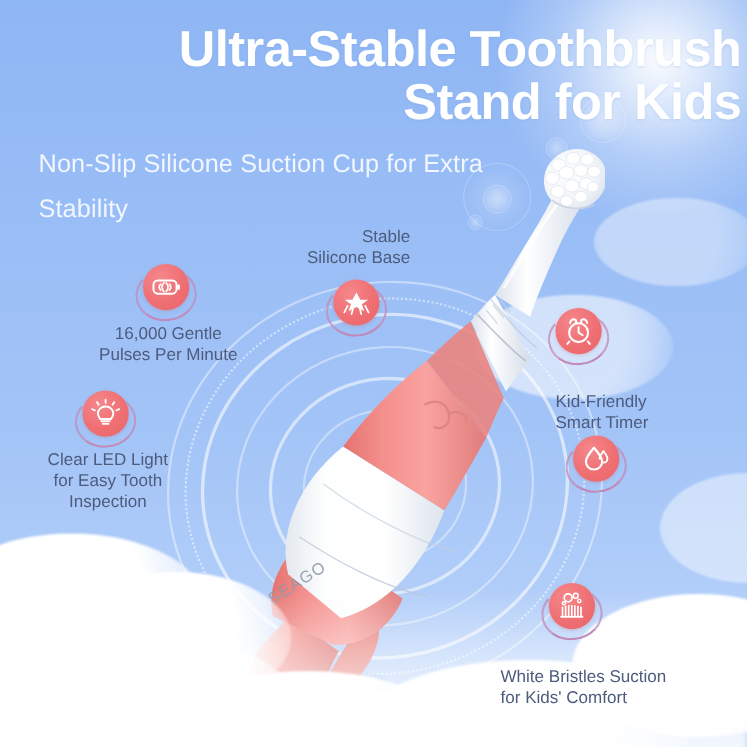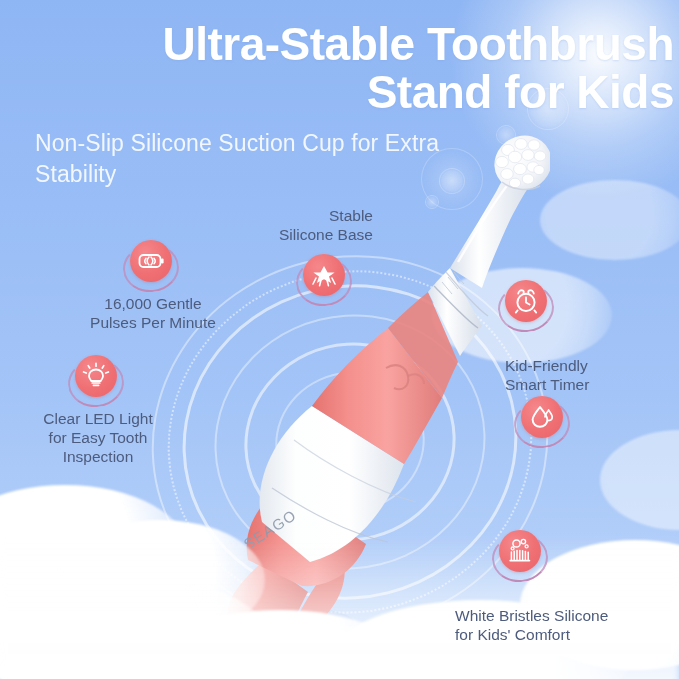--- a/index.html
+++ b/index.html
@@ -72,21 +72,21 @@
   
   .title{
     position:absolute; left:34px; top:20px; width:640px;
     font-size:46px; line-height:48px; font-weight:700; color:#ffffff;
     letter-spacing:-.5px;
     text-shadow:0 1px 2px rgba(120,160,225,.25);
     text-align:right;
   }
   .subtitle{
     position:absolute; left:35px; top:128px; width:460px;
-    font-size:23px; line-height:31px; font-weight:400; color:#f2f7ff;
+    font-size:23px; line-height:41px; font-weight:400; color:#f2f7ff;
     letter-spacing:.1px;
   }
 
   
   .feature{ position:absolute; }
   .feature .label{
     color:#4d5b7c; font-size:15.5px; line-height:19px; font-weight:400;
     white-space:pre-line;
   }
   .lbl-right{ text-align:right; }
@@ -349,17 +349,17 @@
           <path d="M15.2 21.2 L15.2 29.4"></path>
           <path d="M18 20.6 L18 29.4"></path>
           <path d="M20.8 20.6 L20.8 29.4"></path>
           <path d="M23.6 20.8 L23.6 29.4"></path>
           <path d="M26.4 21.4 L26.4 29.4"></path>
           <path d="M29.2 22.2 L29.2 29.4"></path>
         </g>
         <path d="M11.2 30.6 L30.4 30.6" stroke="#fff" stroke-width="1.8" stroke-linecap="round"></path>
       </svg>
     </div>
-    <div class="label lbl-left">White Bristles Silicone
+    <div class="label lbl-left">White Bristles Suction
 for Kids' Comfort</div>
   </div>
 
 </div>
 
 </body></html>

